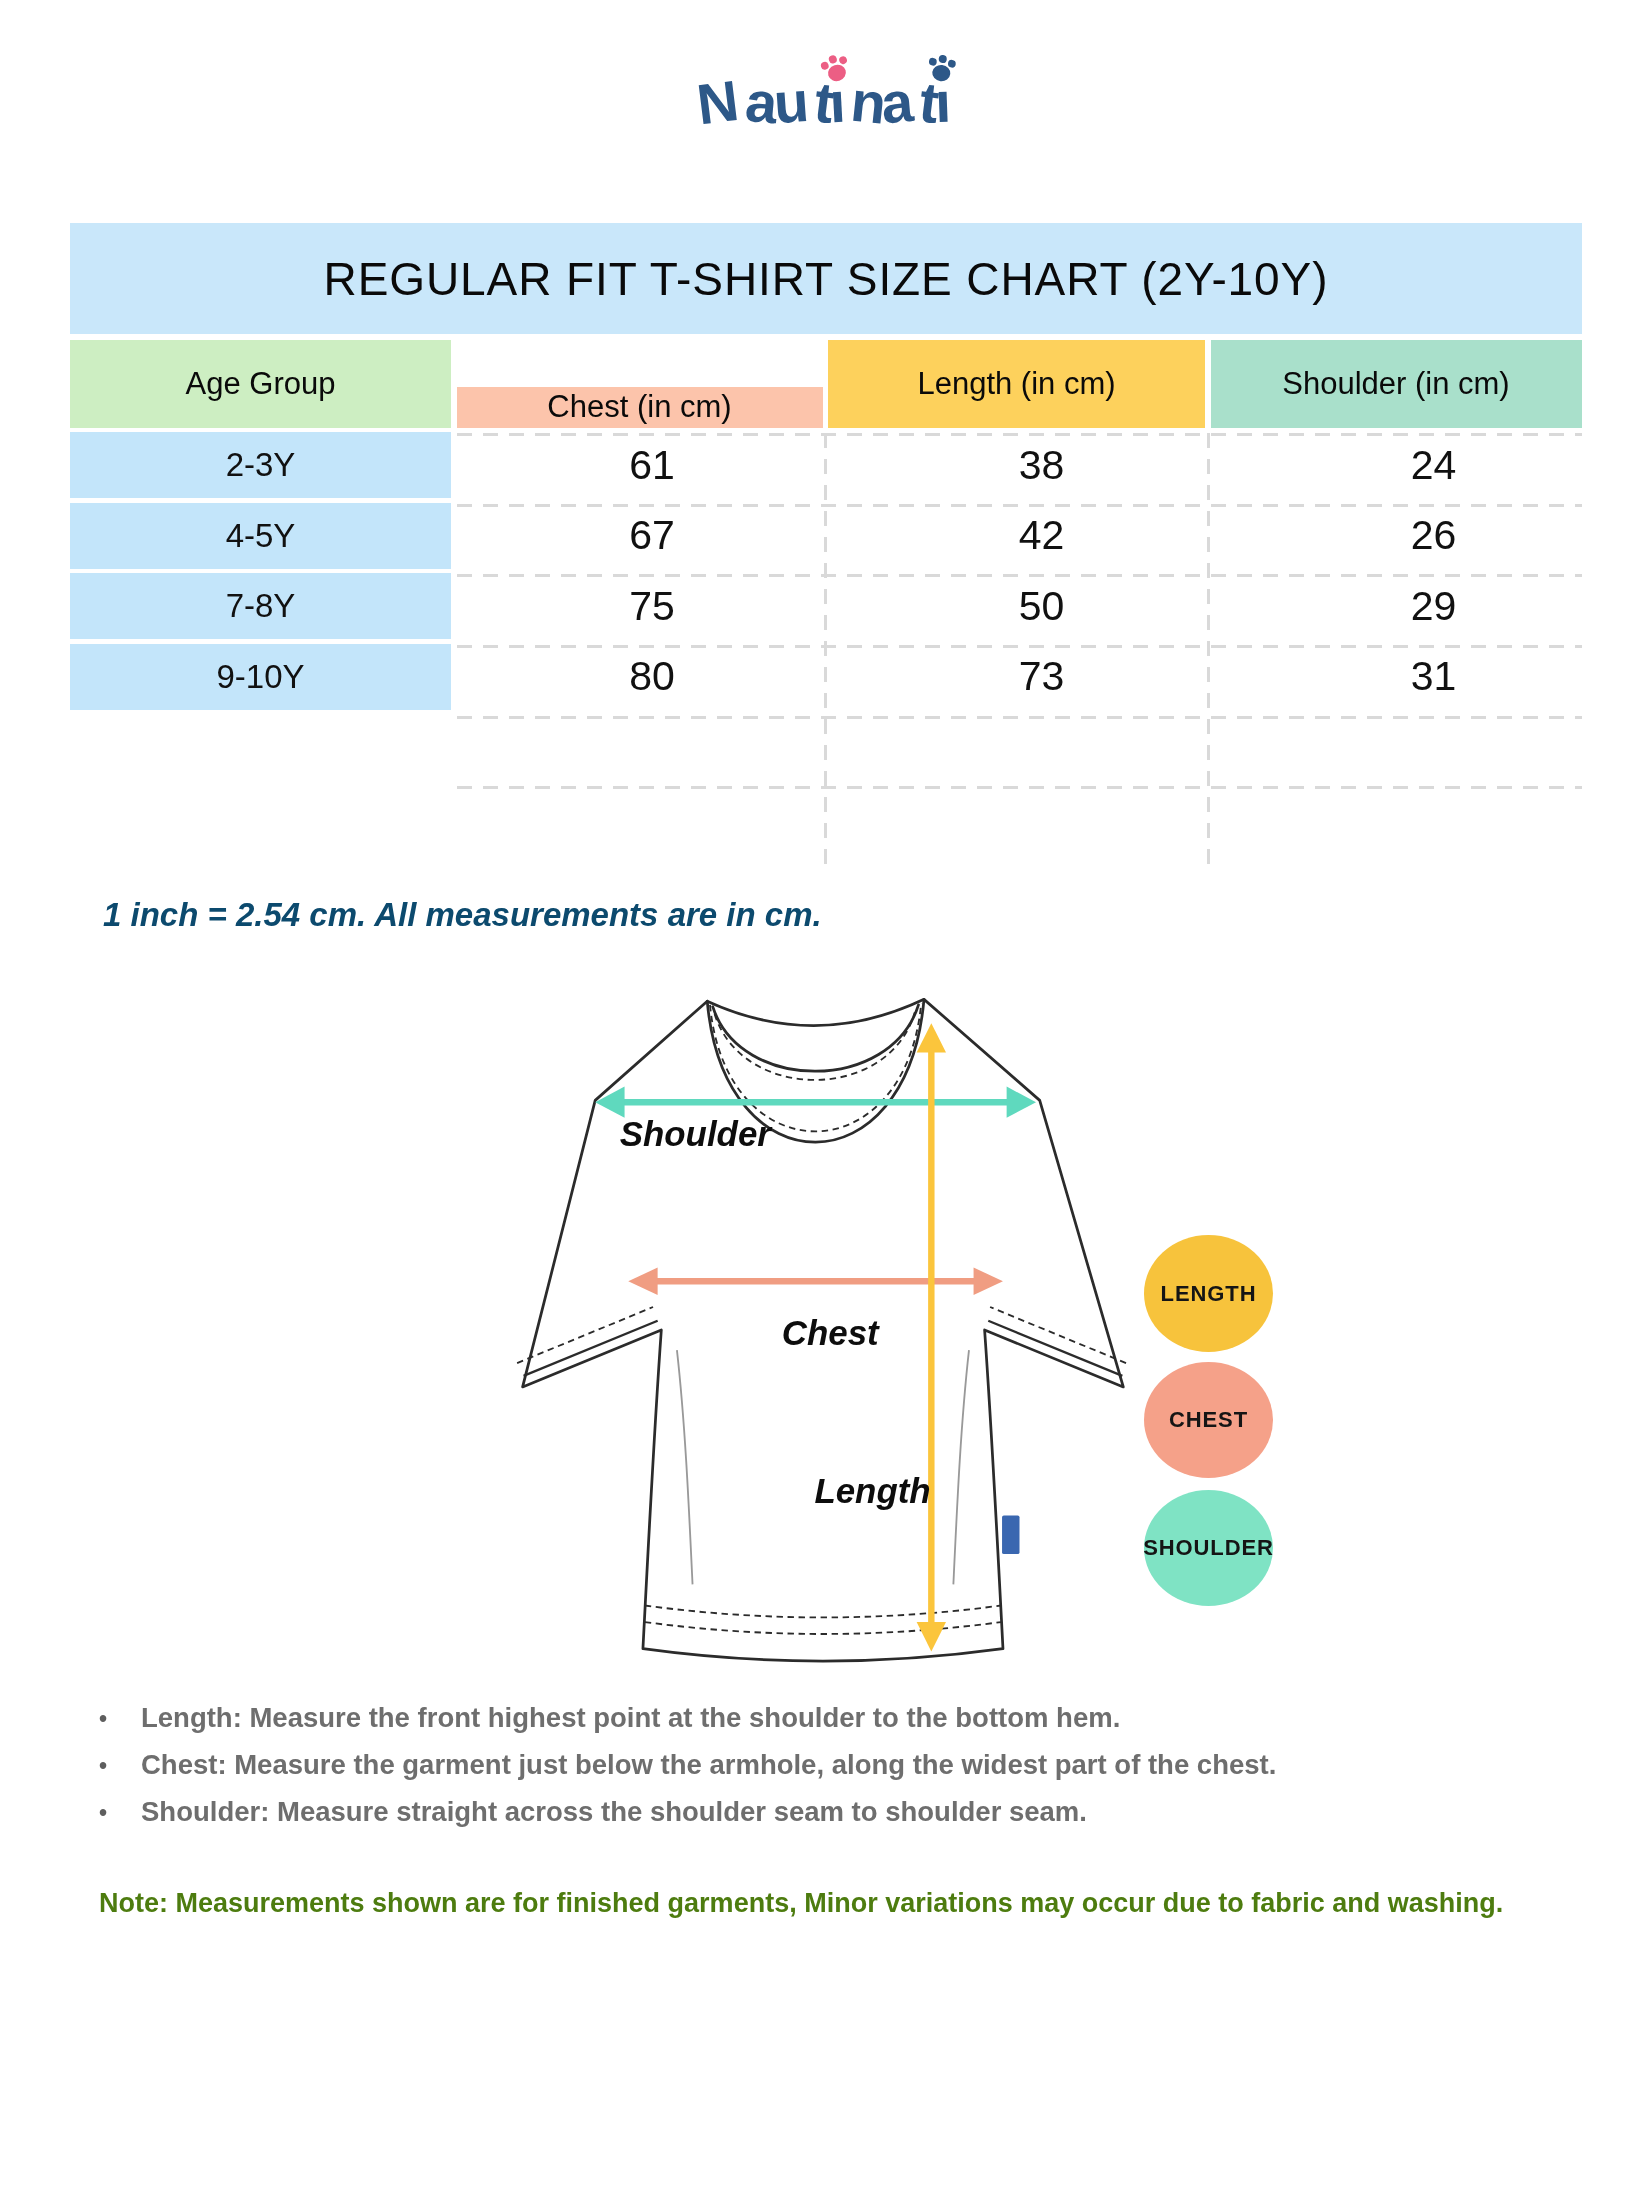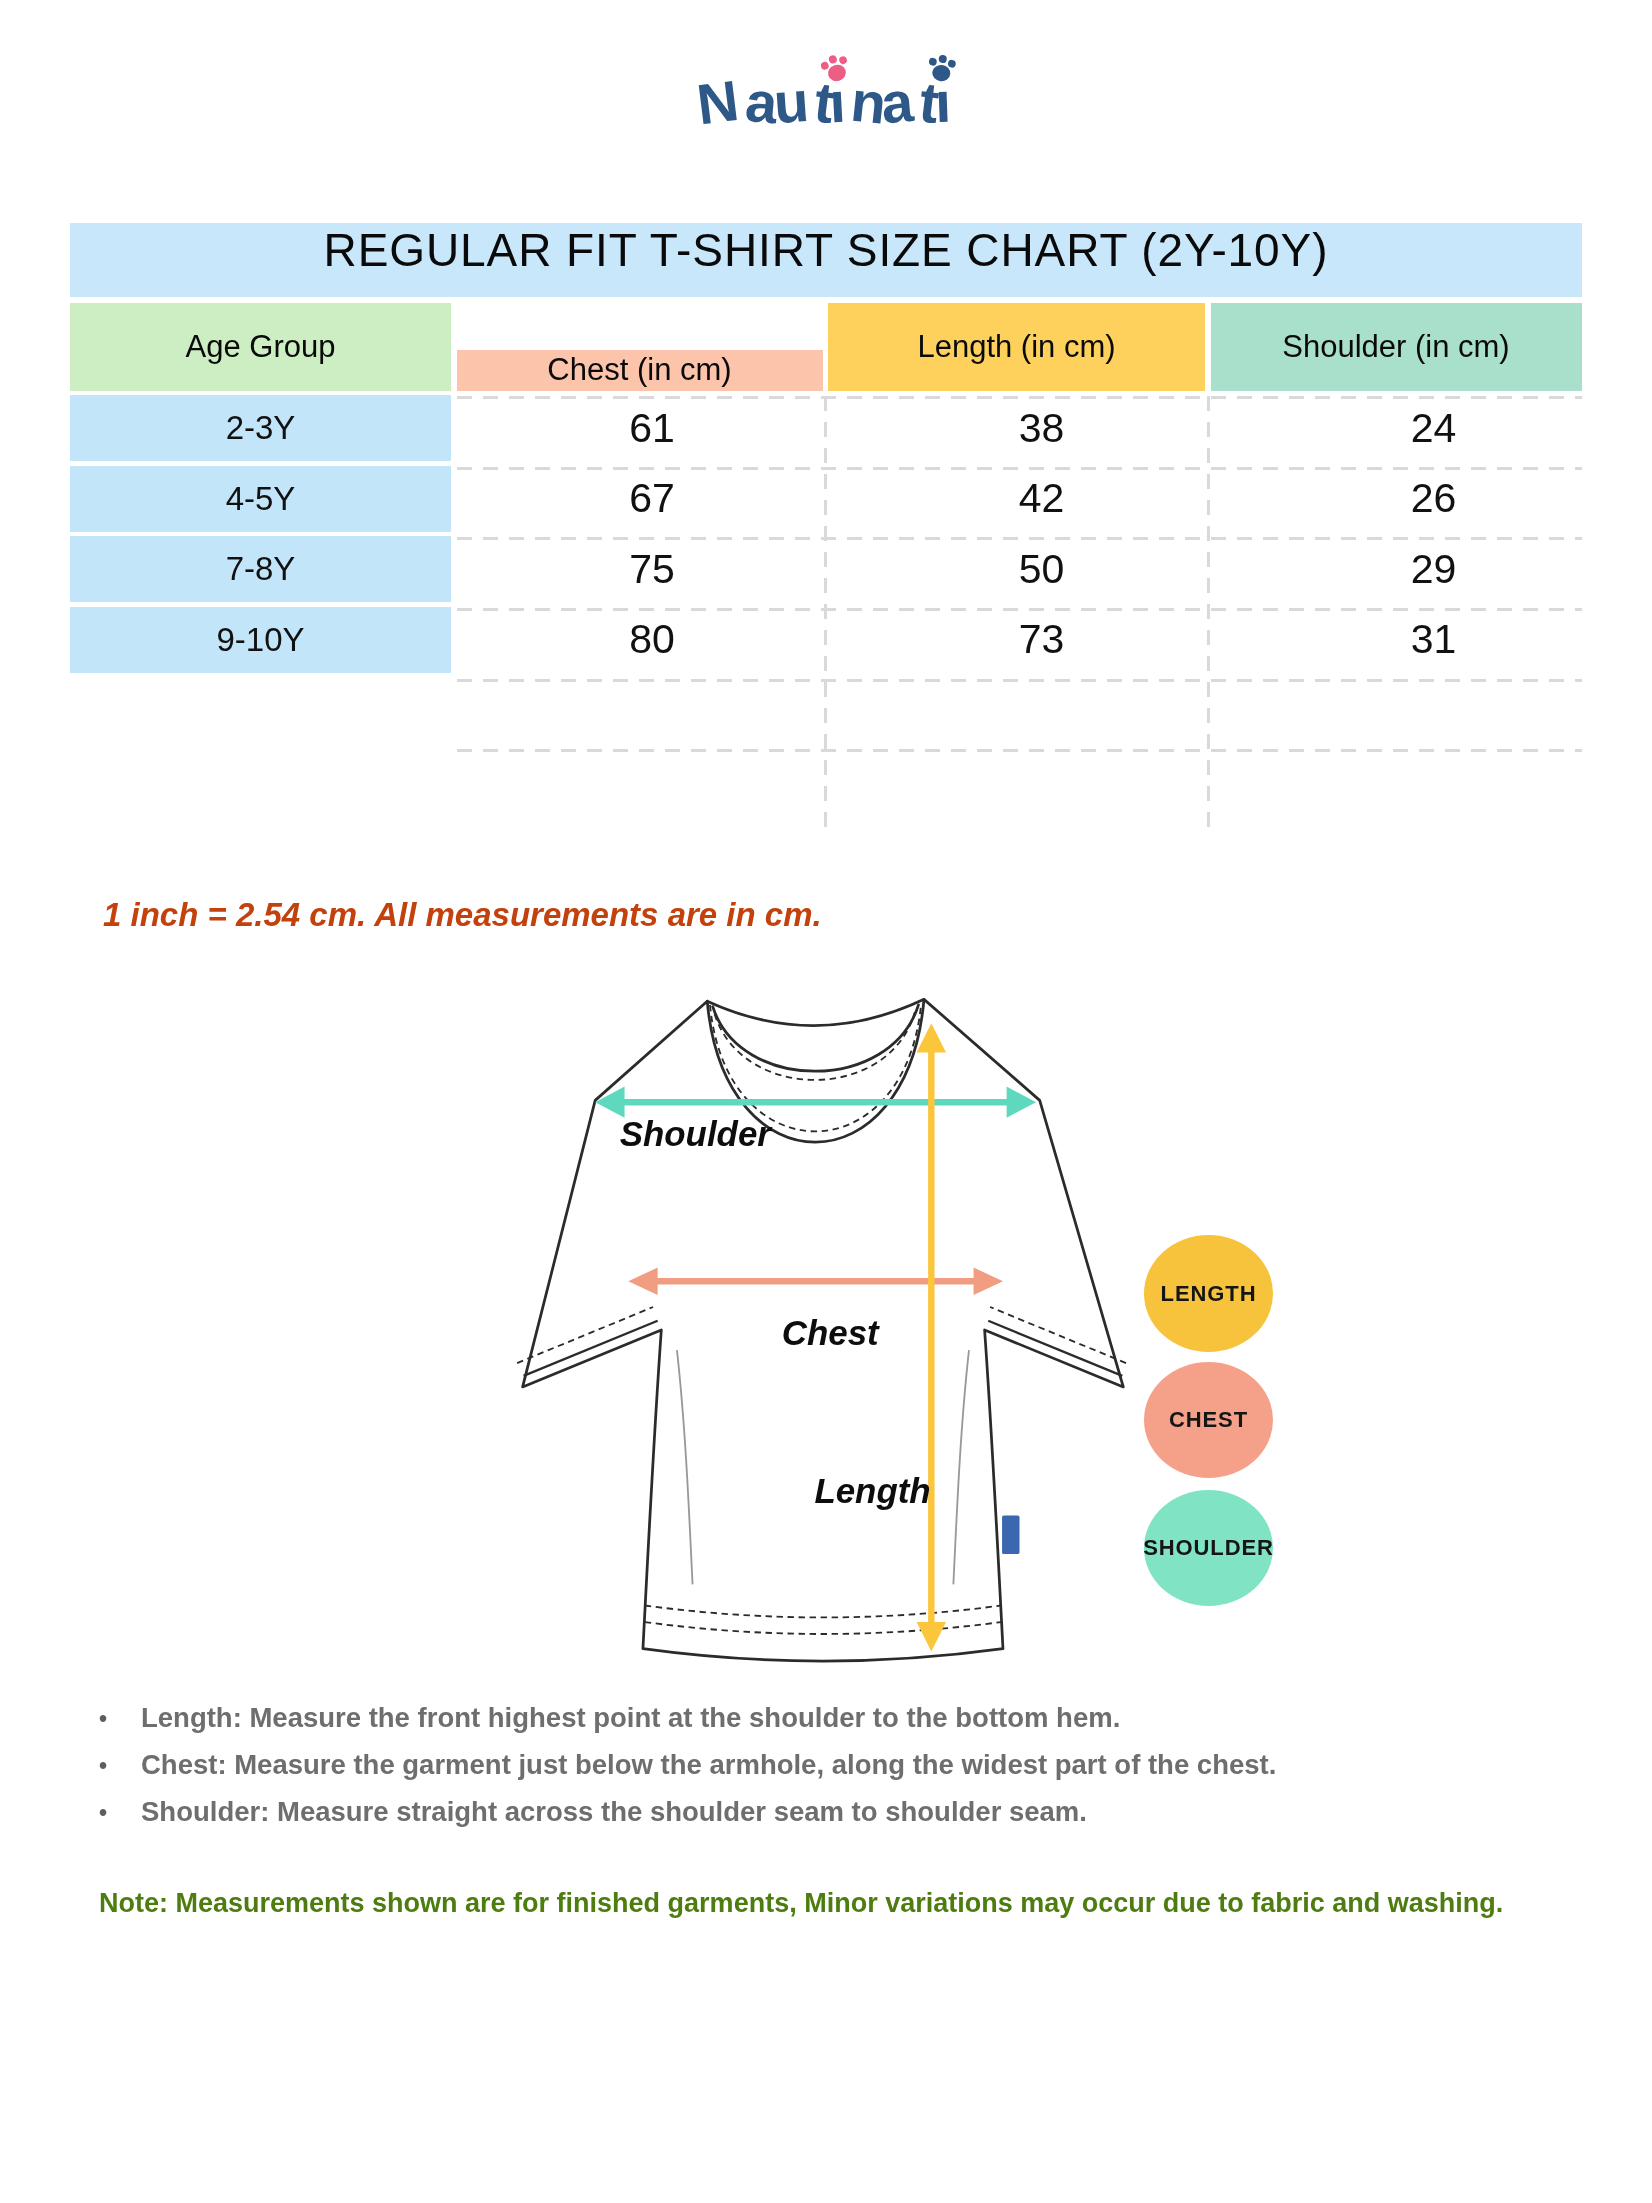--- a/index.html
+++ b/index.html
@@ -8,39 +8,39 @@
 
   
   .logo{position:absolute;top:73px;left:0;width:100%;display:flex;
         justify-content:center;align-items:flex-end;gap:0.9px;}
   .lt{display:inline-block;font-size:57px;font-weight:bold;line-height:1.05;
       position:relative;transform-origin:center bottom;}
   .paw{position:absolute;left:50%;width:31px;height:31px;}
 
   
   .chart{position:absolute;left:70px;top:223px;width:1512px;}
-  .chart-title{height:74px;display:flex;align-items:flex-start;justify-content:center;
+  .chart-title{height:111px;display:flex;align-items:center;justify-content:center;
                font-size:46px;letter-spacing:0.9px;color:#0a0a0a;}
   .header-row{display:grid;grid-template-columns:381px 366px 377px 371px;
               column-gap:5.5px;margin-top:5.5px;height:88px;}
   .cell{display:flex;align-items:center;justify-content:center;text-align:center;}
   .cell.h{font-size:31px;color:#0a0a0a;}
   .table-body{position:relative;}
   .trow{display:grid;grid-template-columns:381px 366px 377px 371px;
         column-gap:18px;height:66px;margin-top:4.6px;}
   .cell.age{font-size:33px;}
   .cell.val{font-size:41px;background:#fff;}
   .h-dash{position:absolute;left:387px;width:1125px;height:2.8px;
           background:repeating-linear-gradient(90deg,#d9d9d9 0 14.7px,transparent 14.7px 26px);}
   .v-dash{position:absolute;top:0.9px;width:2.8px;height:431px;
           background:repeating-linear-gradient(180deg,#d9d9d9 0 14.7px,transparent 14.7px 26px);}
 
   
   .conv-note{position:absolute;left:103px;top:896px;margin:0;
-             font-size:33px;font-weight:bold;font-style:italic;color:#c2410c;}
+             font-size:33px;font-weight:bold;font-style:italic;color:#0c4a6e;}
   .instructions{position:absolute;left:99px;top:1695px;width:1497px;
                 list-style:none;margin:0;padding:0;}
   .instructions li{display:flex;align-items:baseline;font-size:27.5px;font-weight:bold;
                    color:#6e6e6e;line-height:45px;}
   .bullet{flex:0 0 42px;font-size:23px;color:#5e5e5e;}
   .footnote{position:absolute;left:99px;top:1888px;margin:0;
             font-size:27px;font-weight:bold;color:#4d7c0f;}
 
   
   .shirt{position:absolute;left:496px;top:992px;}

